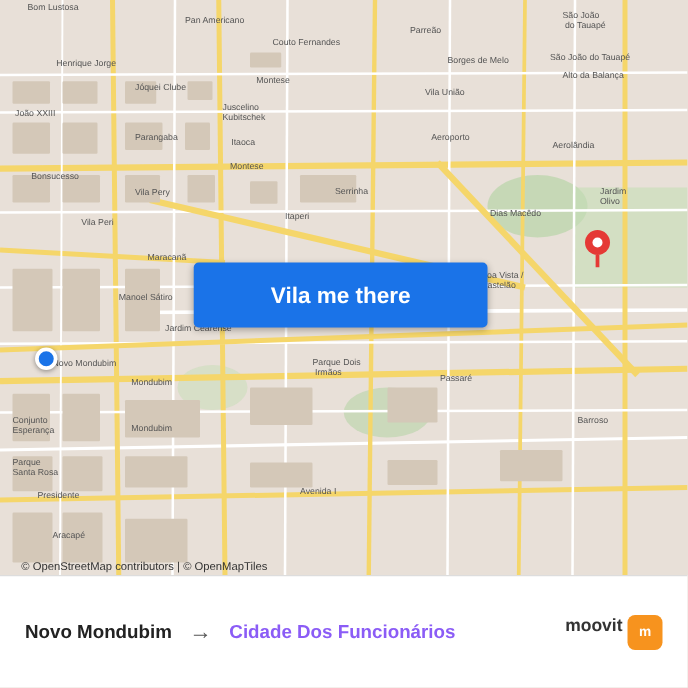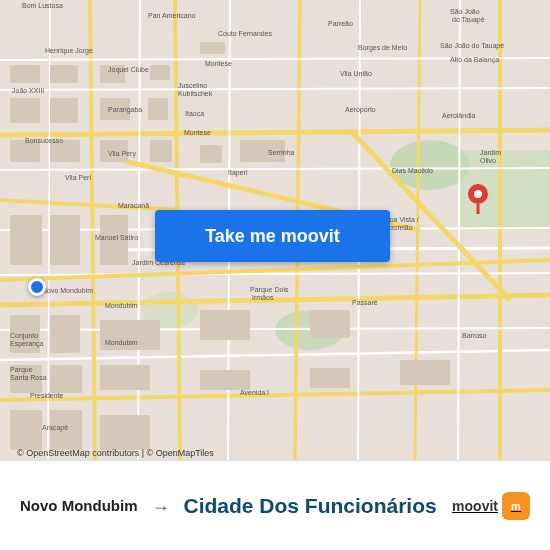--- a/index.html
+++ b/index.html
@@ -102,31 +102,29 @@
       color: #222;
     }
 
     .arrow-icon {
       margin: 0 14px;
       font-size: 18px;
       color: #555;
     }
 
     .destination-label {
-      font-size: 21px;
+      font-size: 15px;
       font-weight: 600;
-      color: #0c4a6e;
+      color: #8b5cf6;
     }
 
     .moovit-logo {
       margin-left: auto;
       display: flex;
-      align-items: center;
       gap: 4px;
-      text-decoration: underline;
     }
 
     .moovit-logo-text {
       font-size: 14px;
       font-weight: bold;
       color: #333;
     }
 
     .moovit-icon {
       width: 28px;
@@ -259,21 +257,21 @@
     <text x="10" y="346" font-size="7" fill="#555" font-family="Arial">Esperança</text>
     <text x="105" y="345" font-size="7" fill="#555" font-family="Arial">Mondubim</text>
     <text x="462" y="338" font-size="7" fill="#555" font-family="Arial">Barroso</text>
     <text x="10" y="372" font-size="7" fill="#555" font-family="Arial">Parque</text>
     <text x="10" y="380" font-size="7" fill="#555" font-family="Arial">Santa Rosa</text>
     <text x="30" y="398" font-size="7" fill="#555" font-family="Arial">Presidente</text>
     <text x="42" y="430" font-size="7" fill="#555" font-family="Arial">Aracapé</text>
     <text x="240" y="395" font-size="7" fill="#555" font-family="Arial">Avenida I</text>
   </svg>
 
-  <button class="take-me-there-btn">Take me moovit</button>
+  <button class="take-me-there-btn">Vila me there</button>
 
   <div class="destination-pin">
     <svg viewBox="0 0 24 32" xmlns="http://www.w3.org/2000/svg">
       <ellipse cx="12" cy="12" rx="10" ry="10" fill="#e53935"></ellipse>
       <path d="M12 22 L12 32" stroke="#e53935" stroke-width="3"></path>
       <circle cx="12" cy="12" r="4" fill="white"></circle>
     </svg>
   </div>
 
   <div class="origin-dot"></div>

